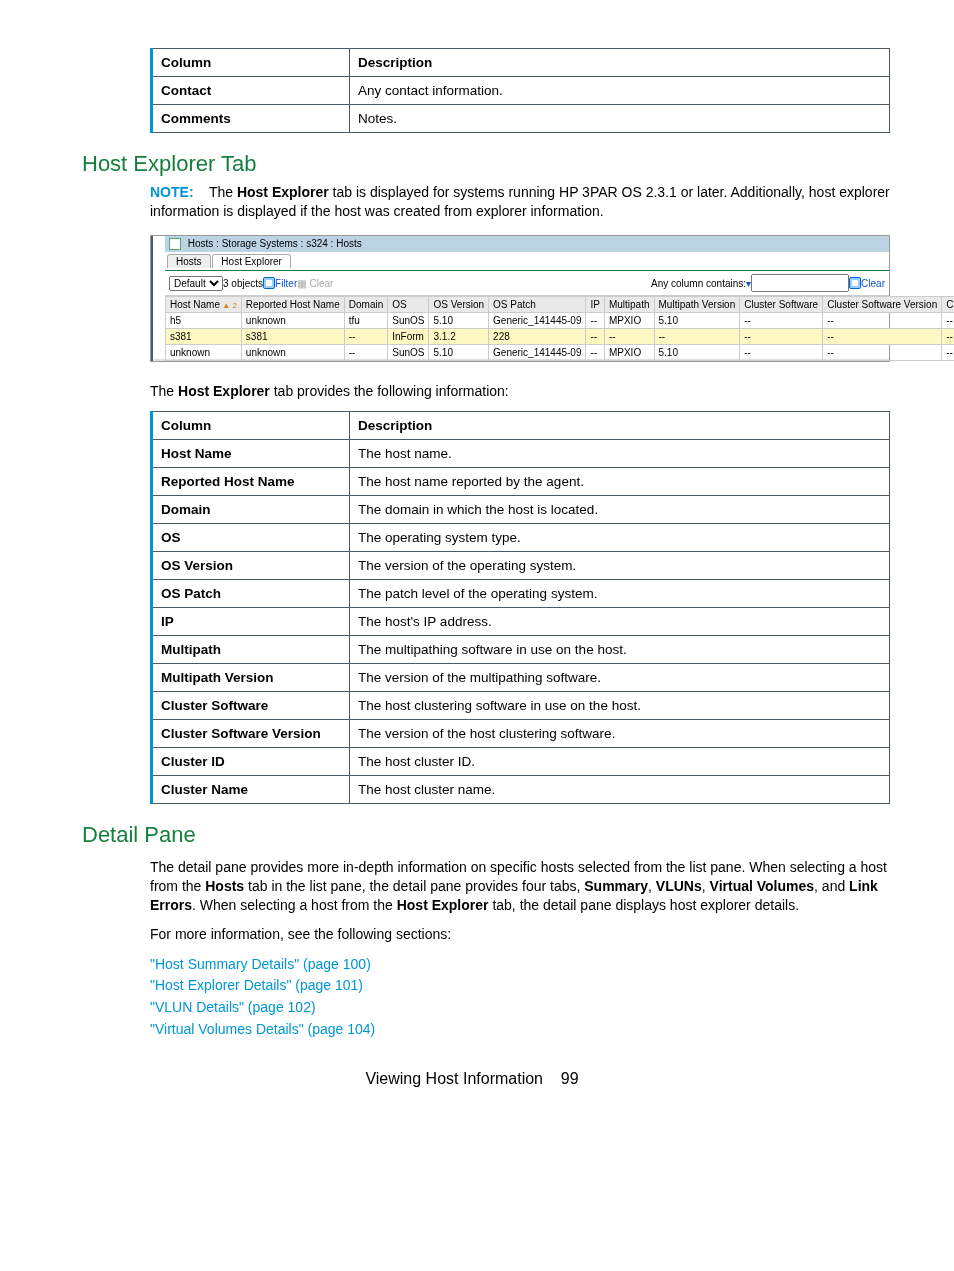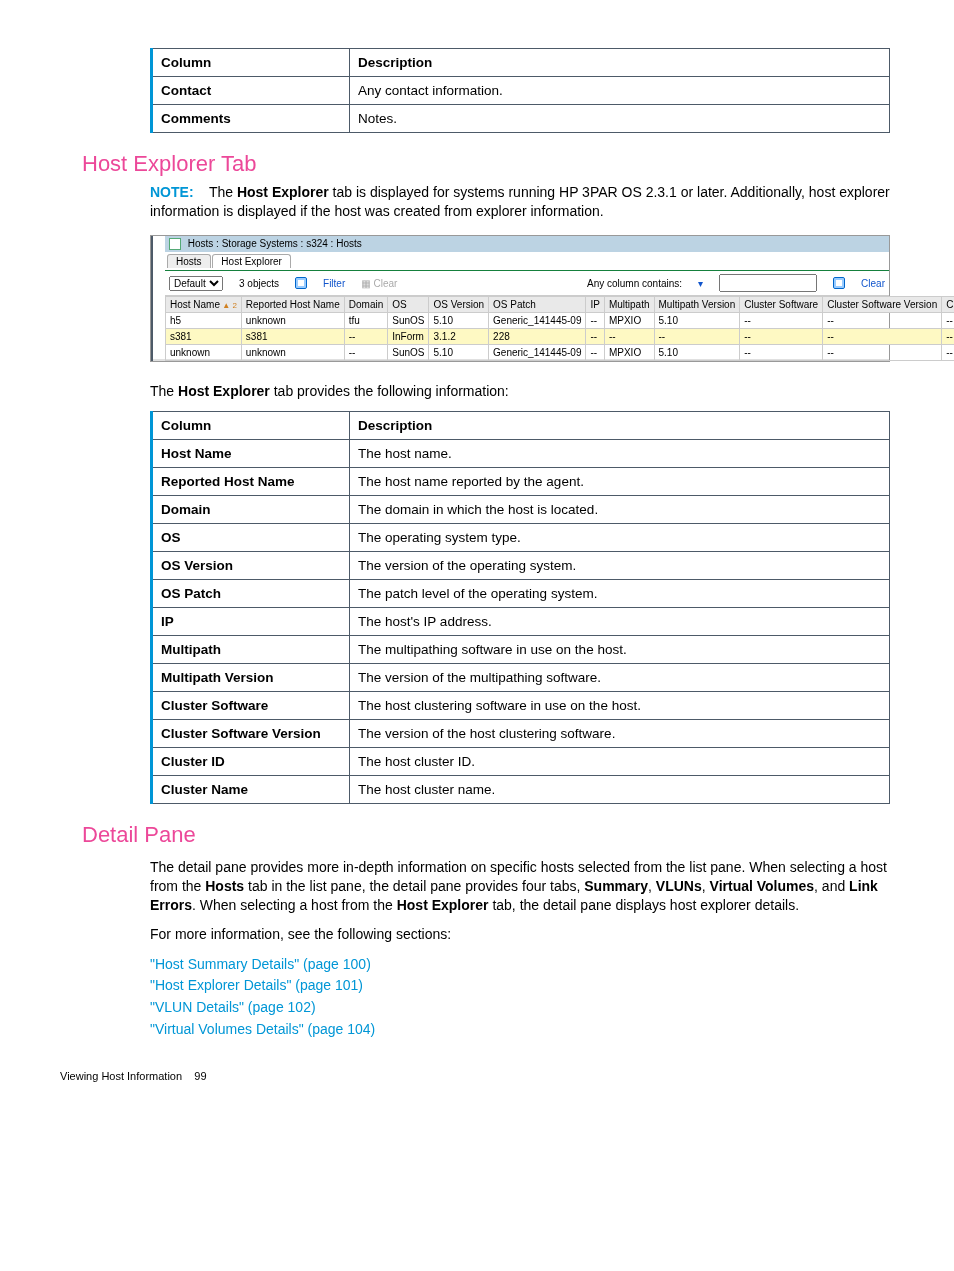--- a/index.html
+++ b/index.html
@@ -12,21 +12,21 @@
     width: 954px;
   }
   .page {
     padding: 40px 60px 30px 60px;
   }
   .indent-block {
     margin-left: 90px;
     margin-right: 4px;
   }
   h2.section {
-    color: #ec4899;
+    color: #15803d;
     font-weight: normal;
     font-size: 22px;
     margin: 18px 0 6px 22px;
   }
   .note-line { margin: 6px 0 14px 0; line-height: 1.35; }
   .note-label { color: #0096d6; font-weight: bold; }
   .para { margin: 10px 0; line-height: 1.35; }
   table.desc {
     width: 100%;
     border-collapse: collapse;
@@ -47,22 +47,22 @@
     font-weight: bold;
     width: 180px;
   }
   table.desc th:first-child, table.desc td:first-child {
     border-left: 3px solid #0096d6;
   }
   a.ref { color: #0096d6; text-decoration: none; }
   .links-block { margin: 4px 0 0 0; }
   .links-block div { line-height: 1.55; }
   .footer {
-    text-align: left;
-    font-size: 11px;
+    text-align: center;
+    font-size: 16px;
     margin-top: 30px;
     padding-right: 10px;
   }
   
   .app-screenshot {
     border: 1px solid #999;
     font-family: Tahoma, Arial, sans-serif;
     font-size: 10px;
     background: #fff;
     margin: 8px 0 20px 0;
@@ -93,21 +93,21 @@
     font-size: 10px;
     margin-right: -1px;
     vertical-align: bottom;
   }
   .tab.active { background: #fff; }
   .toolbar {
     padding: 3px 4px;
     border-bottom: 1px solid #ccc;
     display: flex;
     align-items: center;
-    gap: 16px;
+    gap: 0;
   }
   .toolbar select { font-size: 10px; }
   .toolbar .spacer { flex: 1; }
   .toolbar .link-action { color: #1155cc; cursor: pointer; }
   .toolbar .disabled { color: #aaa; }
   .toolbar input[type=text] { width: 90px; font-size: 10px; height: 12px; }
   .icon-book { display:inline-block; width:10px; height:10px; border:1px solid #06c; border-radius:2px; box-shadow: inset 0 0 0 2px #9cf;}
   .minigrid { width: 100%; border-collapse: collapse; font-size: 10px; }
   .minigrid th, .minigrid td {
     border: 1px solid #ccc;

